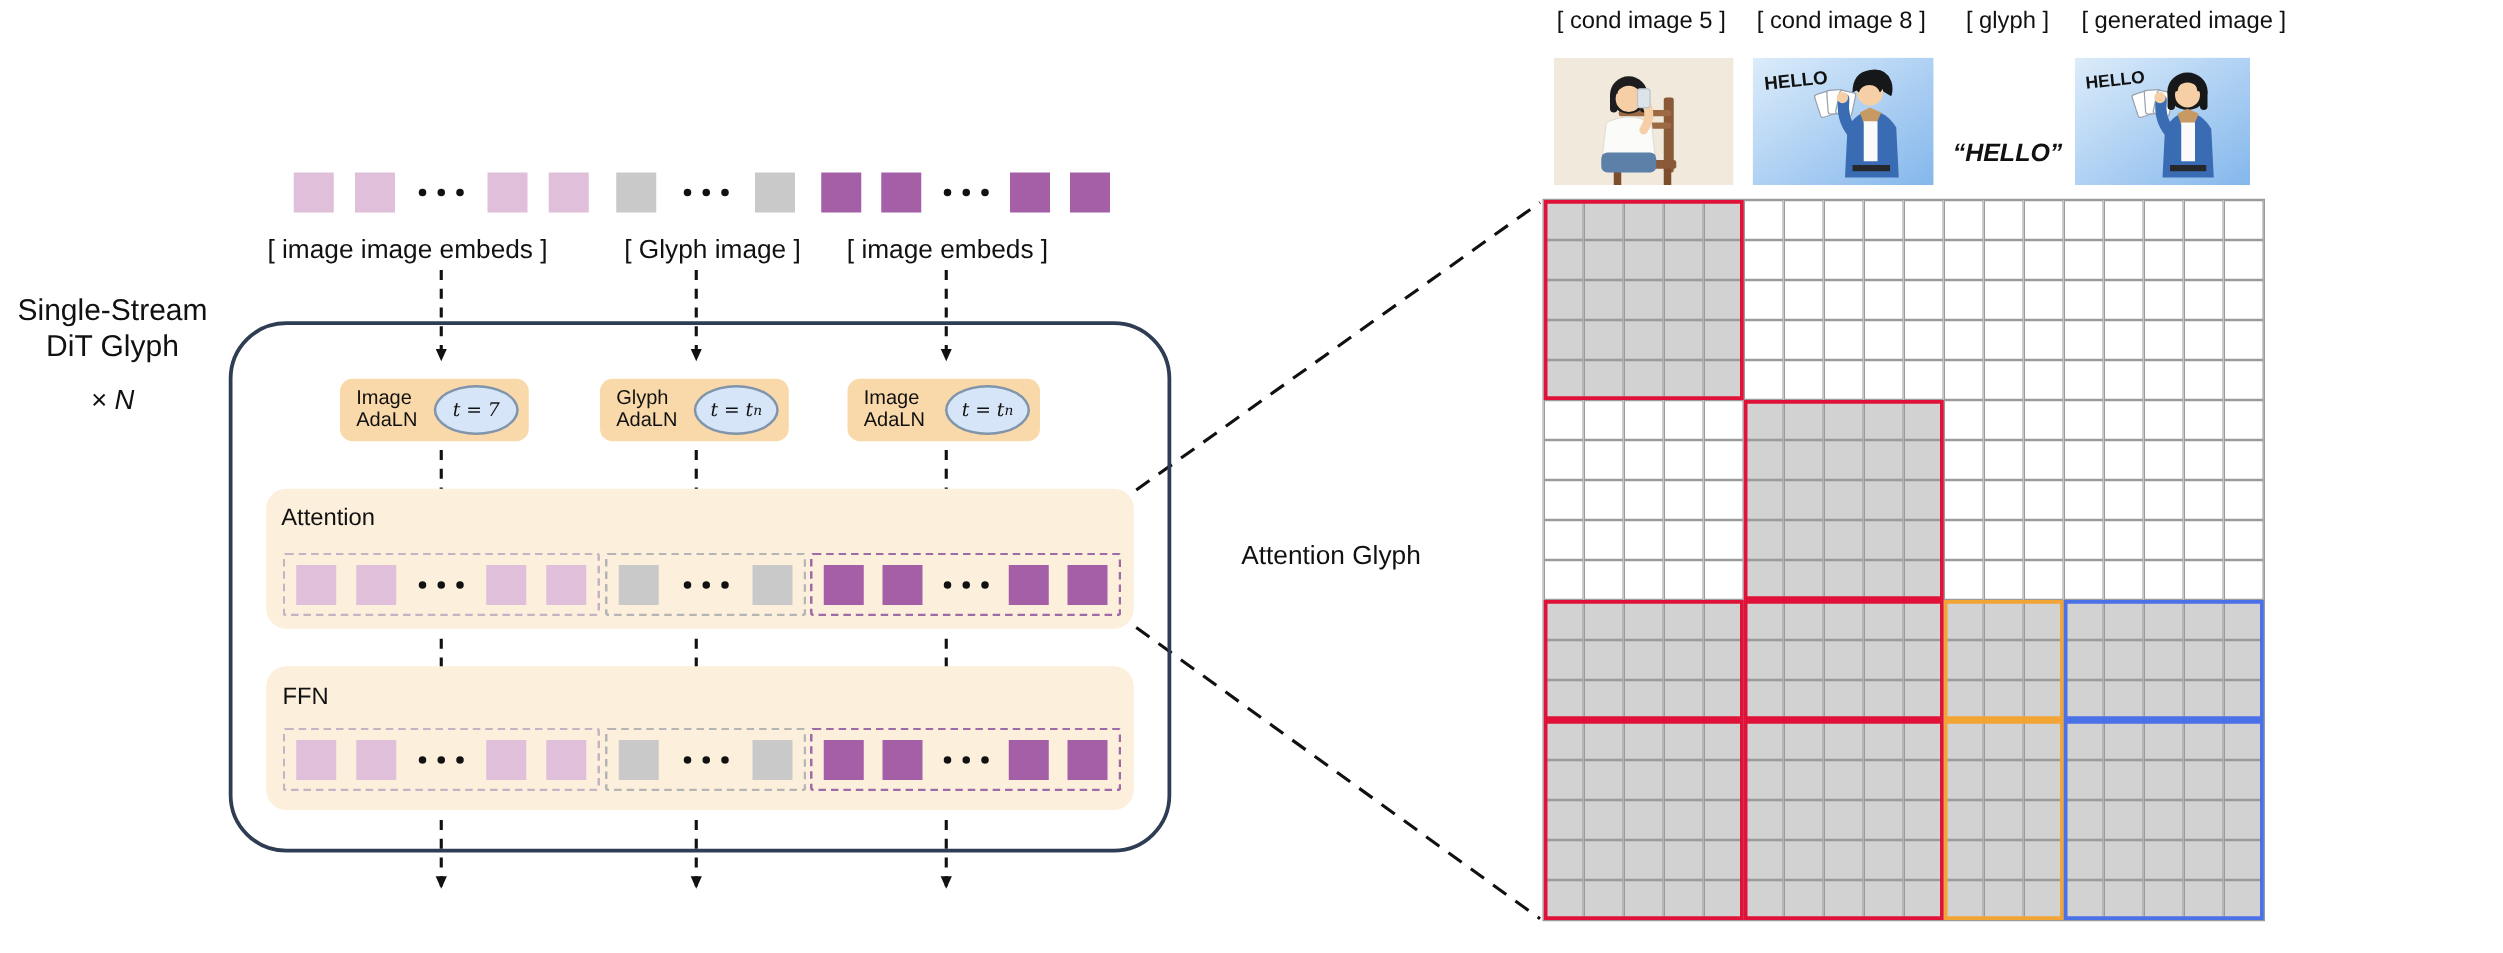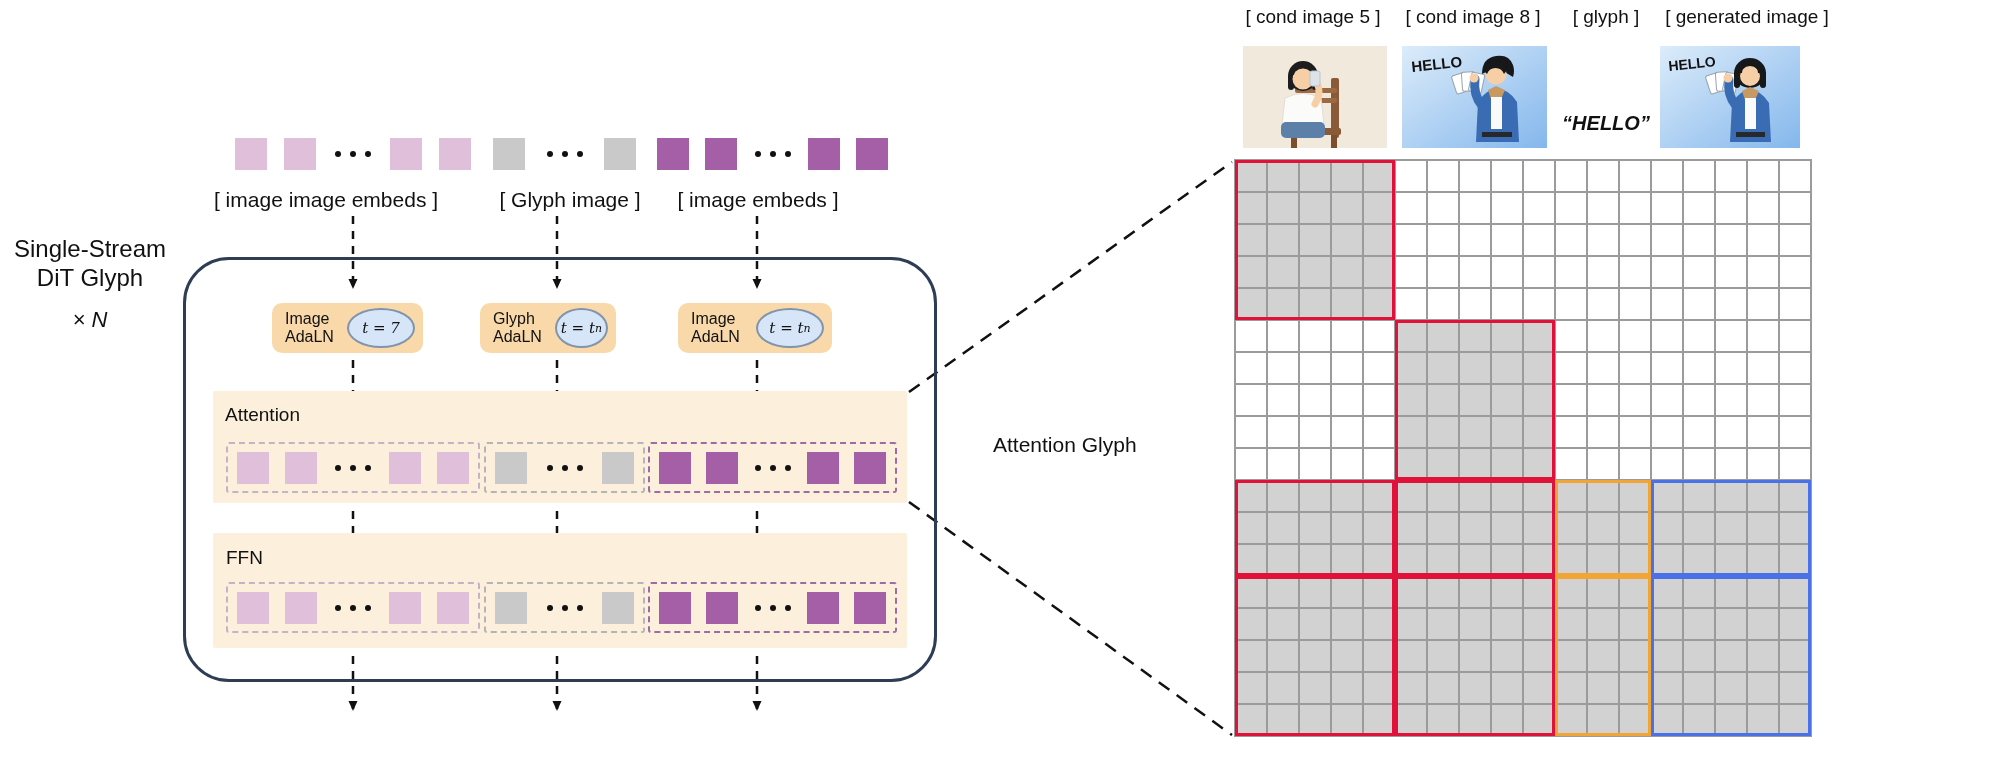--- a/index.html
+++ b/index.html
@@ -18,21 +18,21 @@
   
   #dit-rect{left:183px;top:257px;width:754px;height:425px;border:3px solid #2e3d54;border-radius:46px;background:transparent;box-sizing:border-box;}
 
   
   .adaln{top:303px;height:50px;border-radius:10px;display:flex;align-items:center;box-sizing:border-box;padding:0 8px 0 13px;}
   .adaln .lbl{font-size:16px;line-height:18px;}
   .adaln .tchip{margin-left:auto;width:68px;height:40px;border-radius:50%;border:2px solid #8094ab;display:flex;align-items:center;justify-content:center;box-sizing:border-box;font-family:"DejaVu Serif",serif;font-style:italic;font-size:15px;}
   .tsub{font-size:11px;vertical-align:-3px;font-style:italic;}
 
   
-  .panel{left:213px;width:694px;border-radius:2px;text-align:right;}
+  .panel{left:213px;width:694px;border-radius:16px;text-align:right;}
   .panel-label{font-size:19px;}
 
   
   .tok-row{left:226px;width:671px;}
   .tok-group{position:absolute;top:0;bottom:0;display:flex;align-items:center;justify-content:space-between;padding:0 9px;box-sizing:border-box;border-radius:3px;}
   .tok-group.plain{padding:0 9px;}
   .boxed.pink{border:2px dashed #c6b2c5;}
   .boxed.gray{border:2px dashed #b5b5b5;}
   .boxed.purple{border:2.5px dashed #9d6ca7;}
   .tok{width:32px;height:32px;}
@@ -135,21 +135,21 @@
 <div class="abs adaln" style="left:272px;width:151px;background:#f9d9a9;">
   <div class="lbl">
     <div>Image</div>
     <div>AdaLN</div>
   </div>
   <div class="tchip" style="background:#d6e6f8;">
     <span>t = 7</span>
       <span class="tsub"></span>
   </div>
 </div>
-<div class="abs adaln" style="left:480px;width:136px;background:#f9d9a9;gap:13px;">
+<div class="abs adaln" style="left:480px;width:151px;background:#f9d9a9;gap:13px;">
   <div class="lbl">
     <div>Glyph</div>
     <div>AdaLN</div>
   </div>
   <div class="tchip" style="background:#d6e6f8;">
     <span>t = t</span>
       <span class="tsub">n</span>
   </div>
 </div>
 <div class="abs adaln" style="left:678px;width:154px;background:#f9d9a9;">

